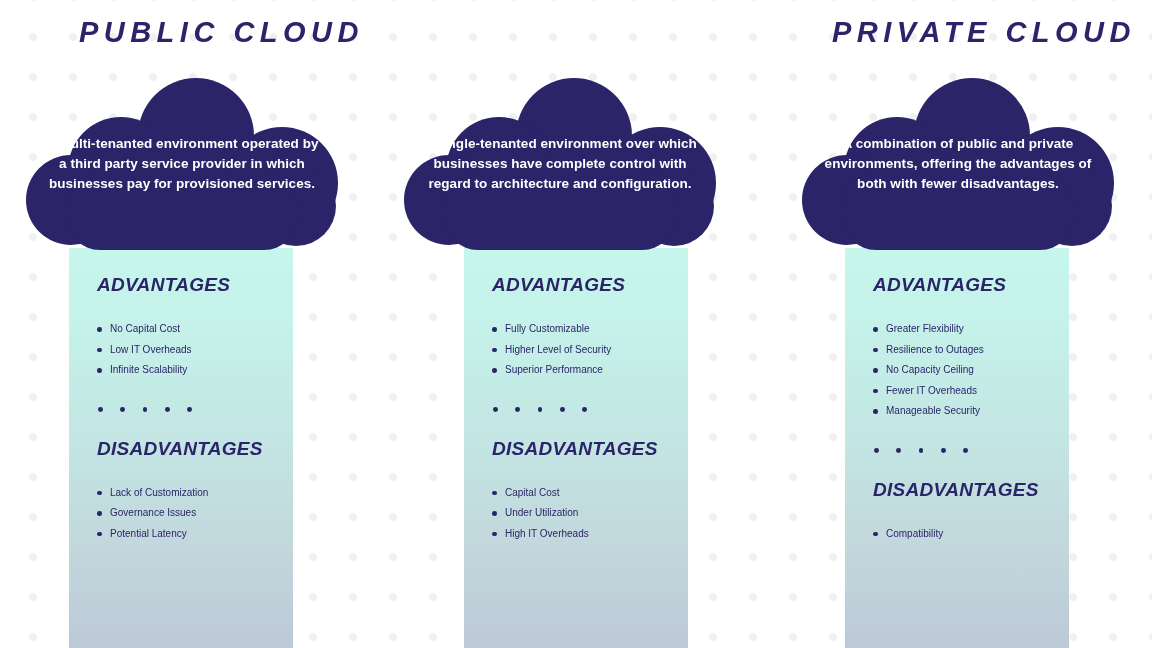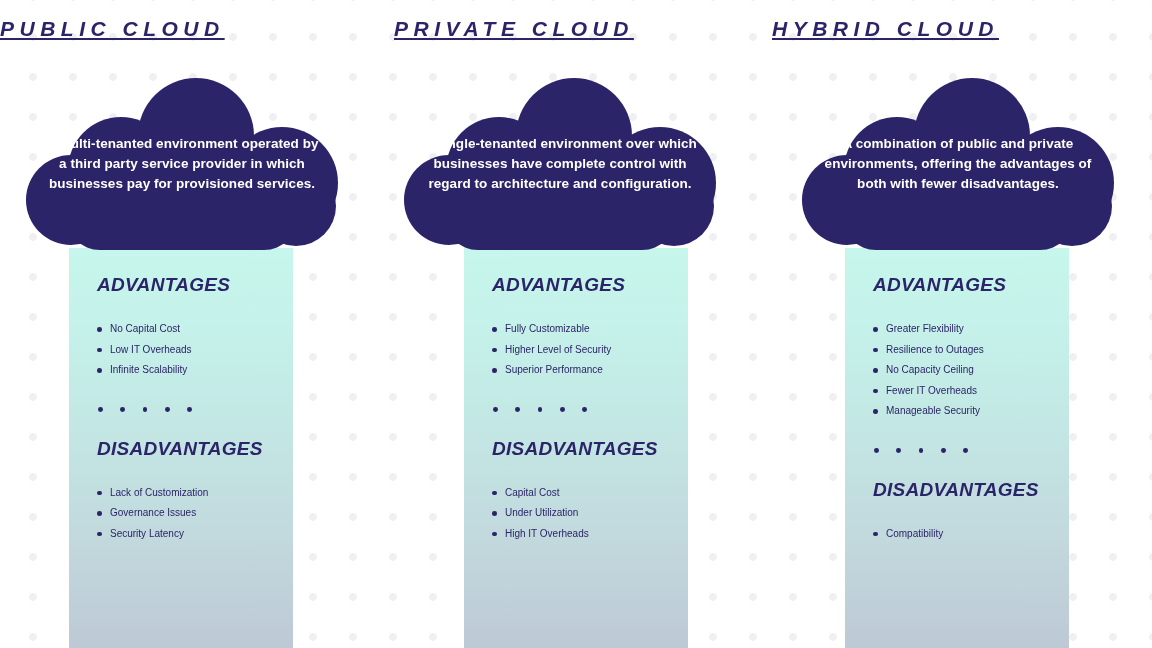--- a/index.html
+++ b/index.html
@@ -29,29 +29,28 @@
   }
   .col-0 { left:0px; }
   .col-1 { left:394px; }
   .col-2 { left:772px; }
 
   
   .col-title {
     position:absolute;
     top:18px;
     left:0; right:0;
-    text-align:left;
-    font-size:21px;
+    text-align:right;
+    font-size:29px;
     font-weight:bold;
     font-style:italic;
     letter-spacing:5.5px;
     color:#2b2468;
     white-space:nowrap;
     line-height:1;
-    text-decoration:underline;
   }
 
   
   .panel {
     position:absolute;
     top:248px;
     left:69px;
     width:224px;
     height:400px;
     background:linear-gradient(to bottom, #c6f6ec 0%, #c5f2ea 18%, #c3e7e4 45%, #c2d9dd 72%, #bdc9d6 100%);
@@ -160,21 +159,21 @@
           <span></span>
           <span></span>
           <span></span>
           <span></span>
           <span></span>
         </div>
         <div class="section-heading">DISADVANTAGES</div>
         <ul class="bullet-list">
           <li>Lack of Customization</li>
           <li>Governance Issues</li>
-          <li>Security Latency</li>
+          <li>Potential Latency</li>
         </ul>
       </div>
     </div>
 
     <div class="cloud">
       <svg viewBox="0 0 312 172" xmlns="http://www.w3.org/2000/svg">
         <g fill="#2b2468">
           <circle cx="170" cy="58" r="58"></circle>
           <circle cx="95" cy="92" r="53"></circle>
           <circle cx="45" cy="122" r="45"></circle>
@@ -182,21 +181,20 @@
           <circle cx="270" cy="128" r="40"></circle>
           <rect x="40" y="95" width="232" height="77" rx="34"></rect>
         </g>
       </svg>
       <div class="cloud-text">A multi-tenanted environment operated by a third party service provider in which businesses pay for provisioned services.</div>
     </div>
   </div>
 
   <div class="column col-1">
 
-    <div class="col-title">PRIVATE CLOUD</div>
 
     <div class="panel">
       <div class="panel-inner">
         <div class="section-heading">ADVANTAGES</div>
         <ul class="bullet-list">
           <li>Fully Customizable</li>
           <li>Higher Level of Security</li>
           <li>Superior Performance</li>
         </ul>
         <div class="dot-divider">
@@ -225,21 +223,21 @@
           <circle cx="270" cy="128" r="40"></circle>
           <rect x="40" y="95" width="232" height="77" rx="34"></rect>
         </g>
       </svg>
       <div class="cloud-text">A single-tenanted environment over which businesses have complete control with regard to architecture and configuration.</div>
     </div>
   </div>
 
   <div class="column col-2">
 
-    <div class="col-title">HYBRID CLOUD</div>
+    <div class="col-title">PRIVATE CLOUD</div>
 
     <div class="panel">
       <div class="panel-inner">
         <div class="section-heading">ADVANTAGES</div>
         <ul class="bullet-list">
           <li>Greater Flexibility</li>
           <li>Resilience to Outages</li>
           <li>No Capacity Ceiling</li>
           <li>Fewer IT Overheads</li>
           <li>Manageable Security</li>

